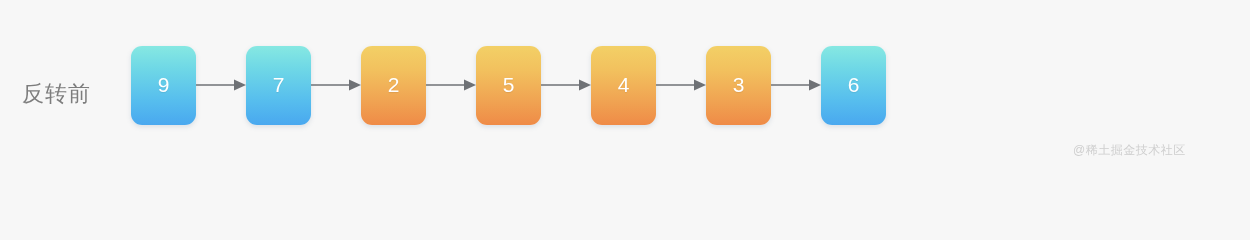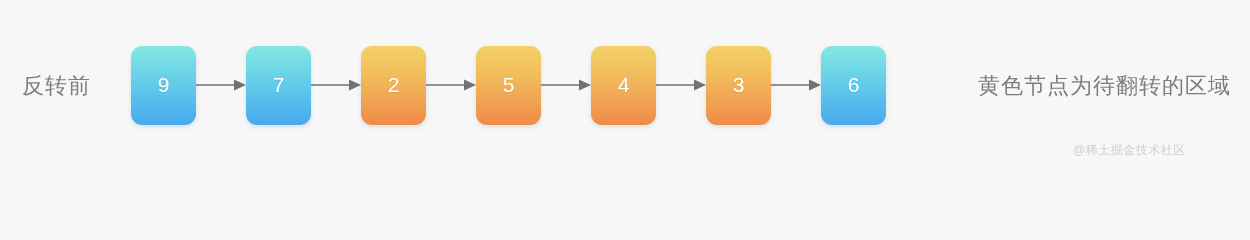--- a/index.html
+++ b/index.html
@@ -19,20 +19,21 @@
     height: 170px;
     background: #f7f7f7;
   }
   .side-label {
     position: absolute;
     color: #7d7d7d;
     font-size: 22px;
     line-height: 26px;
     letter-spacing: 1px;
     white-space: nowrap;
+    margin-top: 8px;
   }
   #label-left {
     left: 22px;
     top: 73px;
   }
   #label-right {
     left: 978px;
     top: 73px;
   }
   #watermark {
@@ -133,17 +134,16 @@
       </div>
       <span class="arrow"><svg width="50" height="14" viewBox="0 0 50 14" xmlns="http://www.w3.org/2000/svg">
           <line x1="0" y1="7" x2="40" y2="7" stroke="#6f7276" stroke-width="1.6"></line>
           <polygon points="38,1.5 50,7 38,12.5" fill="#6f7276"></polygon>
         </svg></span>
       <div class="node blue">
         <span class="node-value">6</span>
       </div>
     </div>
 
-  <div class="side-label" id="label-right">黄色节点为待翻转的区域</div>
 
   <div id="watermark">@稀土掘金技术社区</div>
 
 </div>
 
 </body></html>

